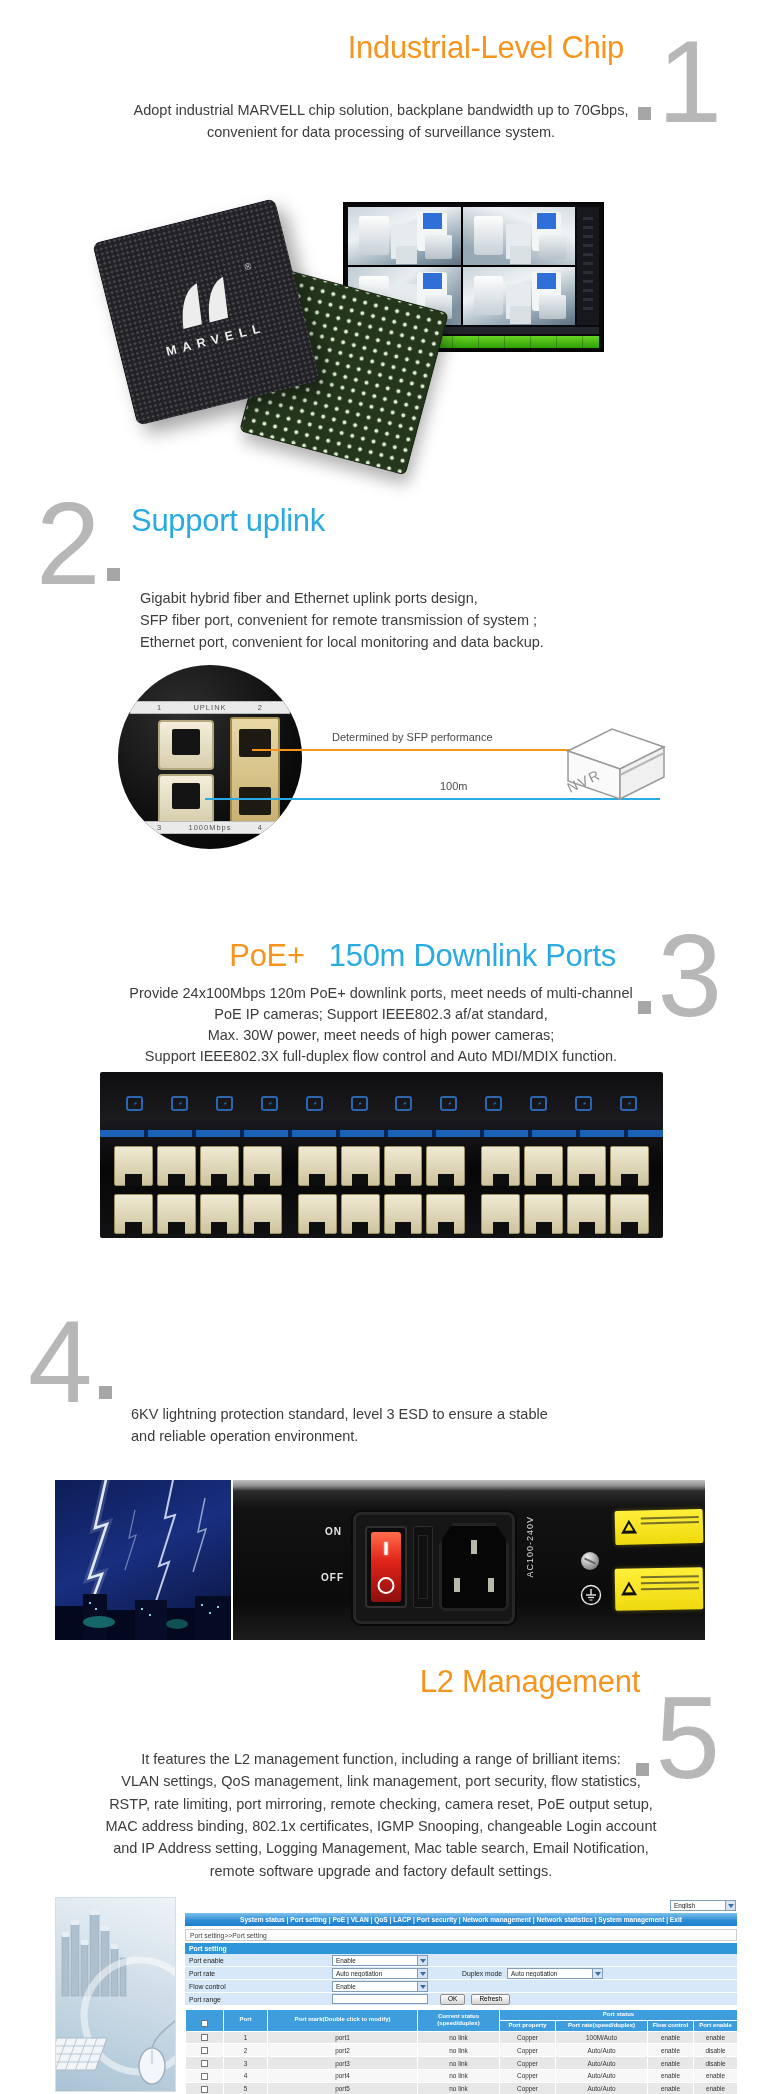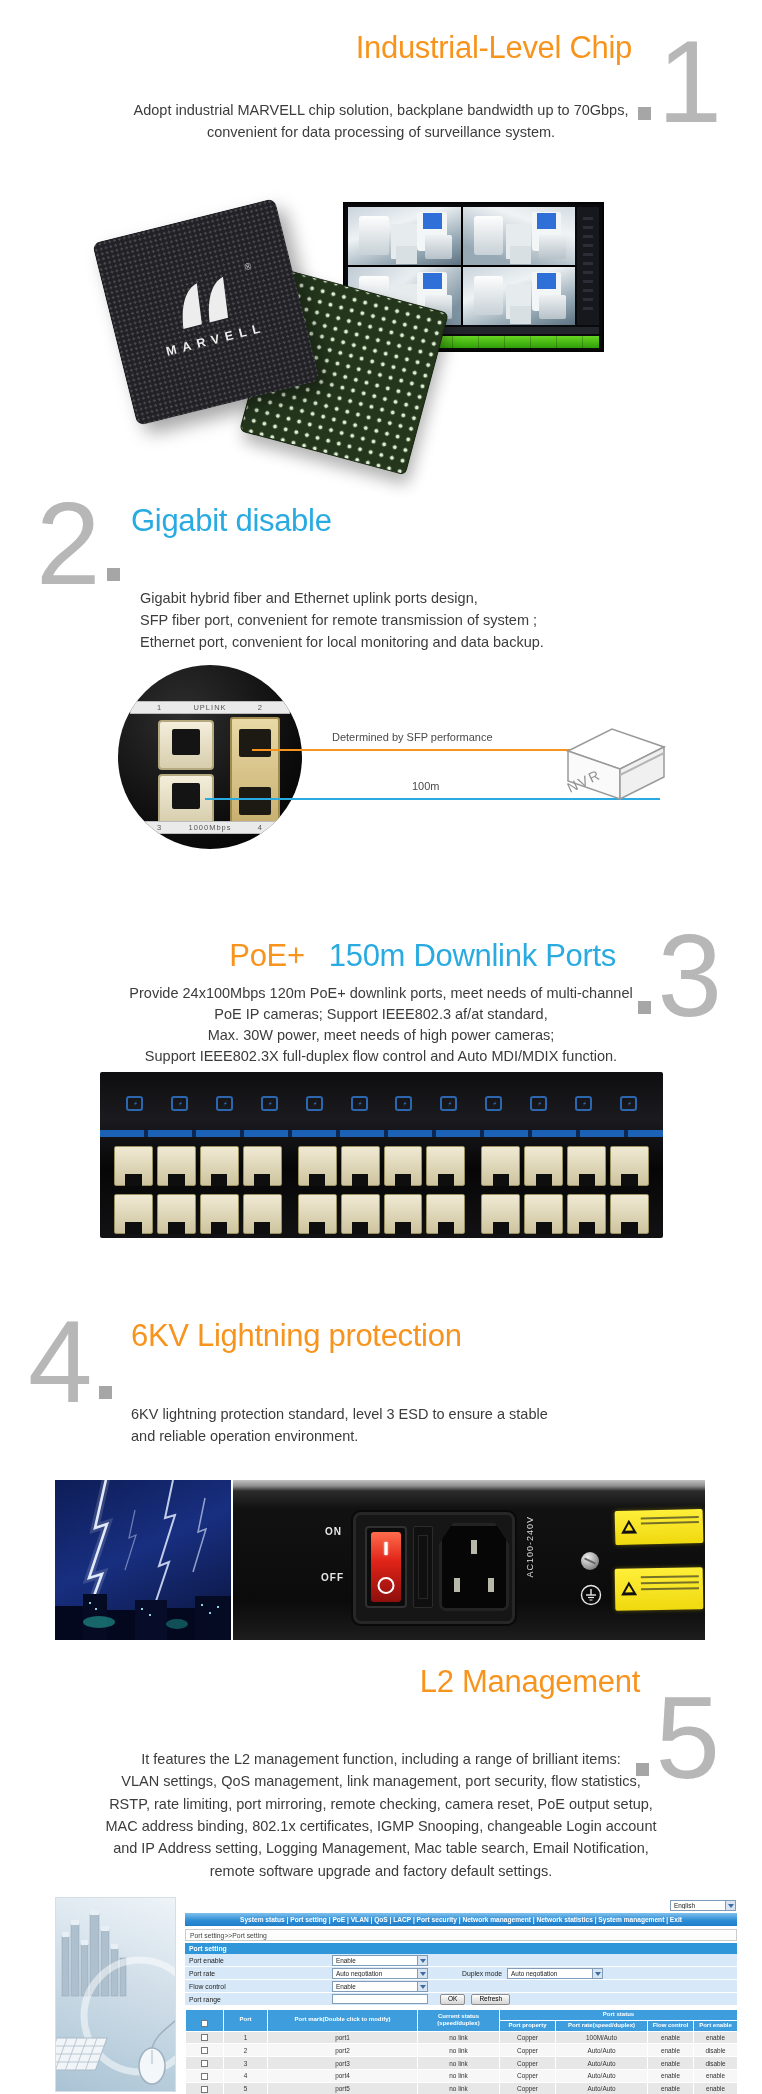--- a/index.html
+++ b/index.html
@@ -10,21 +10,21 @@
   
   .title{font-size:31px;line-height:1.16;letter-spacing:-.3px;font-weight:400;white-space:nowrap}
   .t-orange{color:#F7941E}
   .t-blue{color:#29ABE2}
   .bignum{position:absolute;display:flex;align-items:flex-end;color:#b7b7b7}
   .bignum .digit{font-size:116px;line-height:.8;font-weight:100}
   .bignum .sq{width:13px;height:13px;background:#a6a6a6;display:inline-block;margin:0 6px 9px 6px}
   .body-text{font-size:14.5px;line-height:1.5;color:#3c3c3c;white-space:pre-line}
 
   
-  #s1-titles{position:absolute;top:30px;right:130px;text-align:center}
+  #s1-titles{position:absolute;top:30px;right:138px;text-align:center}
   #s1-num{top:36px;right:40px}
   #s1-body{position:absolute;top:100px;left:0;width:100%;text-align:center}
   #s1-visual{position:absolute;top:200px;left:0;width:762px;height:265px}
   .monitor{position:absolute;left:343px;top:2px;width:261px;height:150px;background:#0a0a0c;
            border:2px solid #040405;padding:3px;z-index:1}
   .mon-inner{display:flex;height:118px}
   .mon-grid{flex:1;display:grid;grid-template-columns:1fr 1fr;grid-template-rows:1fr 1fr;gap:2px;background:#000}
   .cam{position:relative;overflow:hidden;background:linear-gradient(160deg,#c9d4dc 0%,#eef2f4 35%,#8ea2af 75%,#5e7180 100%)}
   .cam:nth-child(2){background:linear-gradient(200deg,#d4dde3 0%,#f0f3f5 30%,#97a9b5 80%)}
   .cam:nth-child(3){background:linear-gradient(140deg,#bfcbd4 0%,#e8edf0 40%,#7e93a1 85%)}
@@ -75,21 +75,21 @@
   .rj-big.r1{top:55px}.rj-big.r2{top:109px}
   .sfp{position:absolute;left:112px;top:52px;width:50px;height:112px;border:2px solid #a08a4e;border-radius:3px;
       background:linear-gradient(180deg,#e8d9a6,#c7ae6e)}
   .sfp::before,.sfp::after{content:"";position:absolute;left:7px;right:7px;height:28px;background:#1c1a12;border-radius:2px}
   .sfp::before{top:10px}.sfp::after{bottom:12px}
   .co{position:absolute;height:2px}
   .co-orange{left:252px;top:84px;width:408px;background:#F7941E}
   .co-blue{left:205px;top:133px;width:455px;background:#29ABE2}
   .co-lbl{position:absolute;font-size:11px;color:#4a4a4a}
   .lbl-sfp{left:332px;top:66px}
-  .lbl-100m{left:412px;top:115px}
+  .lbl-100m{left:440px;top:115px}
   .nvr{position:absolute;left:556px;top:56px;width:120px;height:104px}
 
   
   #s3-title{position:absolute;top:938px;right:146px;text-align:right}
   #s3-title .t-blue{margin-left:24px}
   #s3-num{top:930px;right:40px}
   #s3-body{position:absolute;top:983px;left:0;width:100%;text-align:center;line-height:1.45}
   .poe-photo{position:absolute;left:100px;top:1072px;width:563px;height:166px;overflow:hidden;border-radius:2px;
       background:linear-gradient(180deg,#0e0e10 0%,#1b1b1f 28%,#060607 58%,#121214 100%)}
   .poe-icons{position:absolute;left:26px;right:26px;top:24px;display:flex;justify-content:space-between}
@@ -231,21 +231,21 @@
     </div>
     <div class="m-text">MARVELL</div>
   </div>
 </div>
 
 <div class="bignum" id="s2-num">
   <span class="digit">2</span>
   <span class="sq"></span>
 </div>
 <div id="s2-titles">
-  <div class="title t-blue">Gigabit disable</div>
+  <div class="title t-blue">Support uplink</div>
 </div>
 <p class="body-text" id="s2-body">Gigabit hybrid fiber and Ethernet uplink ports design,
 SFP fiber port, convenient for remote transmission of system ;
 Ethernet port, convenient for local monitoring  and data backup.</p>
 
 <div id="s2-visual">
   <div class="port-circle">
     <div class="strip strip-top">
       <span>1</span>
       <span>UPLINK</span>
@@ -329,21 +329,20 @@
       <i class="rj45"></i>
       <i class="rj45"></i>
     </div>
 </div>
 
 <div class="bignum" id="s4-num">
   <span class="digit">4</span>
   <span class="sq"></span>
 </div>
 <div id="s4-titles">
-  <div class="title t-orange">6KV Lightning protection</div>
 </div>
 <p class="body-text" id="s4-body">6KV lightning protection standard, level 3 ESD to ensure a stable
 and reliable operation environment.</p>
 
 <div class="lightning">
   <svg viewBox="0 0 176 160" width="176" height="160">
     <path d="M52 -5 L40 48 L52 44 L34 98 L47 94 L28 146" stroke="#ffffff" stroke-width="8" fill="none" opacity="0.15"></path>
     <path d="M52 -5 L40 48 L52 44 L34 98 L47 94 L28 146" stroke="#eaf2ff" stroke-width="2.6" fill="none" opacity="0.95"></path>
     <path d="M118 0 L110 38 L120 35 L104 86 L114 82 L100 124" stroke="#dfe9ff" stroke-width="2" fill="none" opacity="0.85"></path>
     <path d="M150 18 L143 52 L151 49 L138 92" stroke="#c9d6f2" stroke-width="1.5" fill="none" opacity="0.7"></path>

